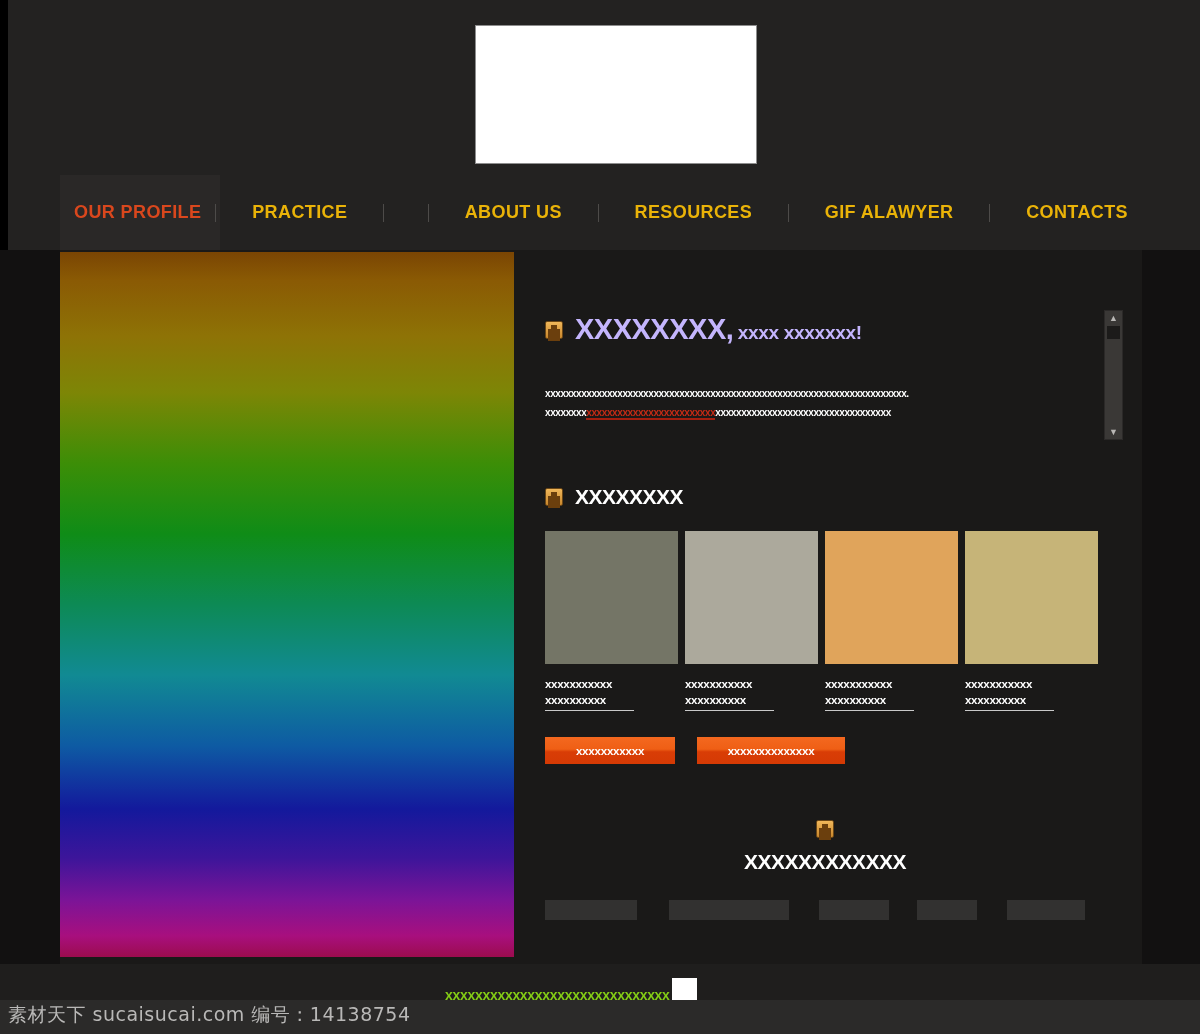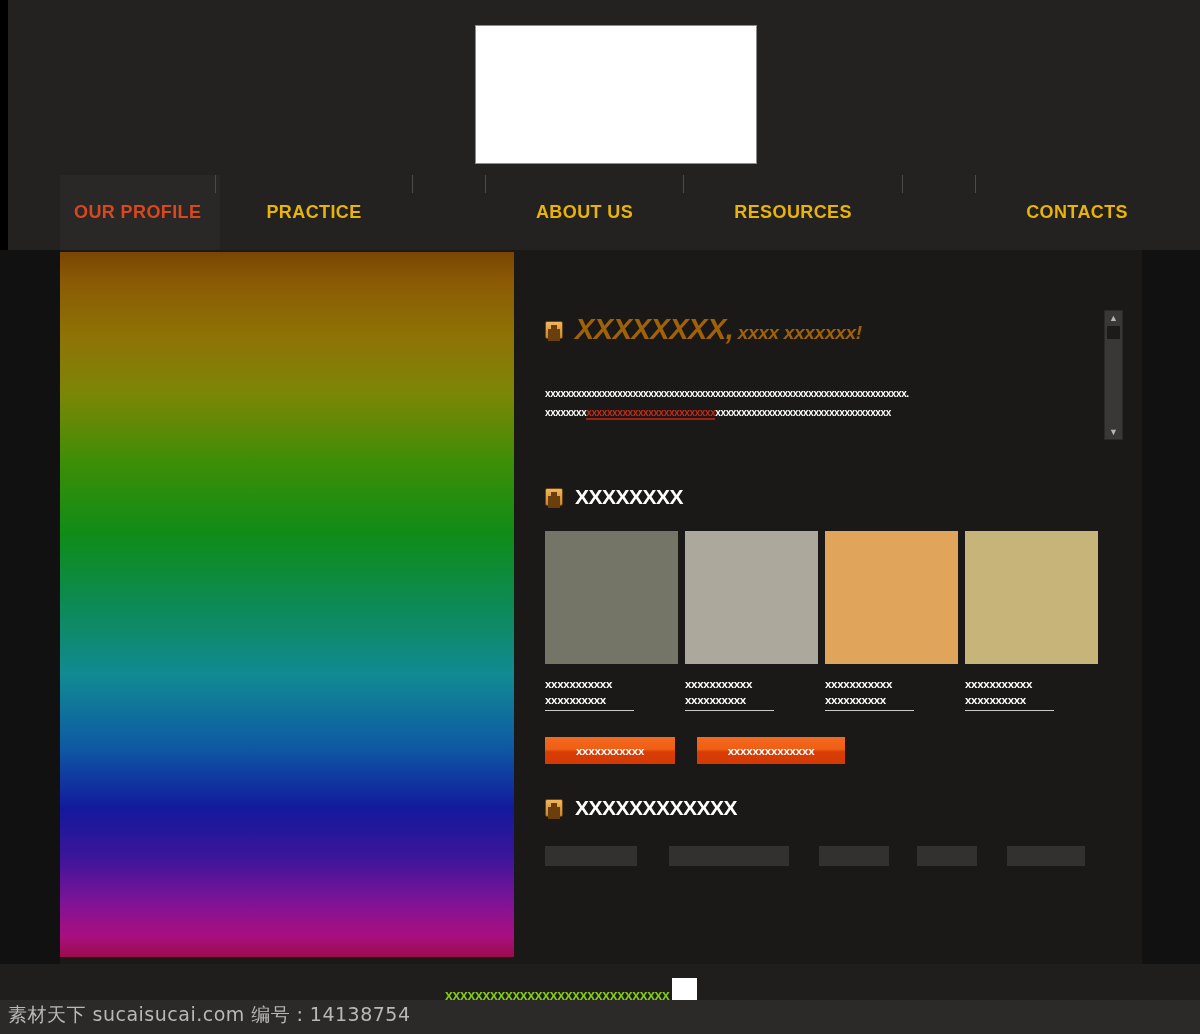--- a/index.html
+++ b/index.html
@@ -33,20 +33,21 @@
     background: #ffffff;
     border: 1px solid #8d8d8d;
   }
 
   
   .nav-bar {
     position: absolute;
     left: 60px; top: 175px;
     width: 1082px; height: 75px;
     display: flex;
+    align-items: center;
   }
   .nav-active-bg {
     position: absolute;
     left: 60px; top: 175px;
     width: 160px; height: 75px;
     background: #2a2827;
   }
   .nav-item {
     position: relative;
     color: #eab308;
@@ -127,24 +128,23 @@
   .bullet-icon::after {
     content: "";
     position: absolute;
     left: 5px; top: 3px;
     width: 6px; height: 12px;
     background: #6b3f0d;
     box-shadow: -3px 4px 0 0 #6b3f0d, 3px 4px 0 0 #6b3f0d;
   }
 
   .headline {
-    color: #a16207;
+    color: #c4b5fd;
     font-weight: bold;
     white-space: nowrap;
-    font-style: italic;
   }
   .headline .big   { font-size: 29px; letter-spacing: -0.5px; }
   .headline .small { font-size: 19px; letter-spacing: -0.3px; }
 
   .intro-para {
     margin-top: 38px;
     color: #ffffff;
     font-size: 10px;
     font-weight: bold;
     line-height: 19px;
@@ -315,20 +315,21 @@
     <div class="nav-sep"></div>
     <div class="nav-spacer"></div>
     <div class="nav-item">ABOUT US</div>
     <div class="nav-spacer"></div>
     <div class="nav-sep"></div>
     <div class="nav-spacer"></div>
     <div class="nav-item">RESOURCES</div>
     <div class="nav-spacer"></div>
     <div class="nav-sep"></div>
     <div class="nav-spacer"></div>
+    <div class="nav-item">GIF ALAWYER</div>
     <div class="nav-spacer"></div>
     <div class="nav-sep"></div>
     <div class="nav-spacer"></div>
     <div class="nav-item">CONTACTS</div>
   </nav>
 
   <div class="content-band"></div>
   <div class="content-panel"></div>
 
   <div class="hero-image"></div>
@@ -382,21 +383,21 @@
           <span class="l2">xxxxxxxxxx</span>
         </div>
       </div>
     </div>
 
     <div class="btn-row">
       <button class="cta-btn" style="width:130px;">xxxxxxxxxxx</button>
       <button class="cta-btn" style="width:148px;">xxxxxxxxxxxxxx</button>
     </div>
 
-    <div class="section-head" style="margin-top:32px;">
+    <div class="section-head" style="margin-top:56px;flex-direction:column;">
       <span class="bullet-icon"></span>
       <span class="section-title">XXXXXXXXXXXX</span>
     </div>
 
     <div class="bar-row">
       <span class="ph-bar" style="width:92px;"></span>
       <span class="ph-bar" style="width:120px; margin-left:32px;"></span>
       <span class="ph-bar" style="width:70px;  margin-left:30px;"></span>
       <span class="ph-bar" style="width:60px;  margin-left:28px;"></span>
       <span class="ph-bar" style="width:78px;  margin-left:30px;"></span>

